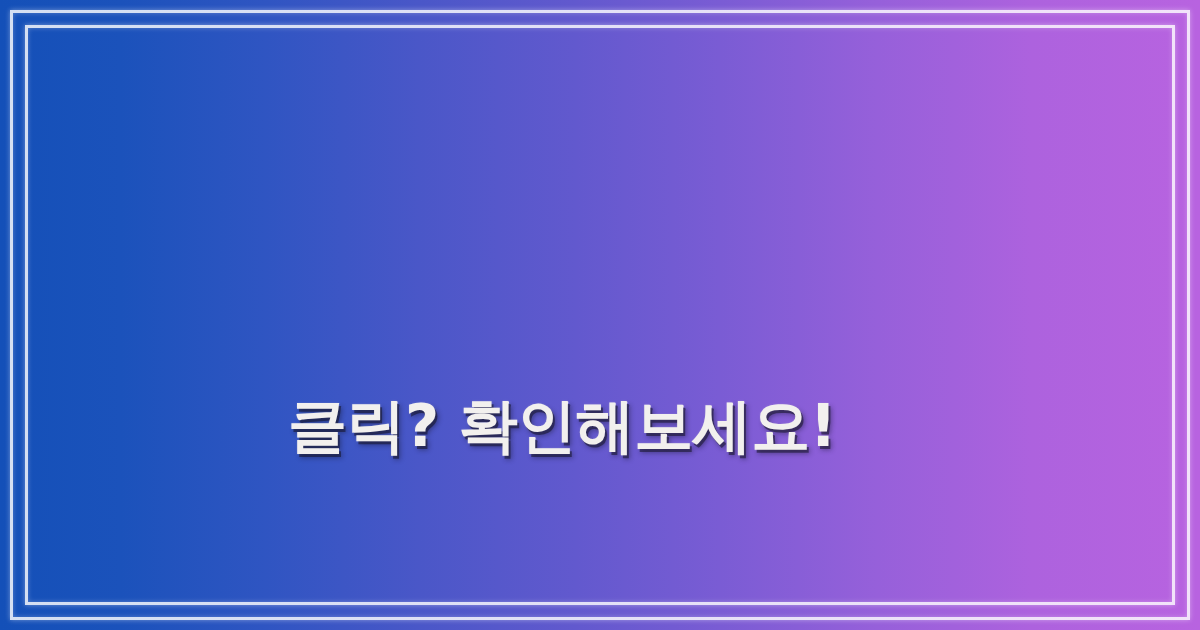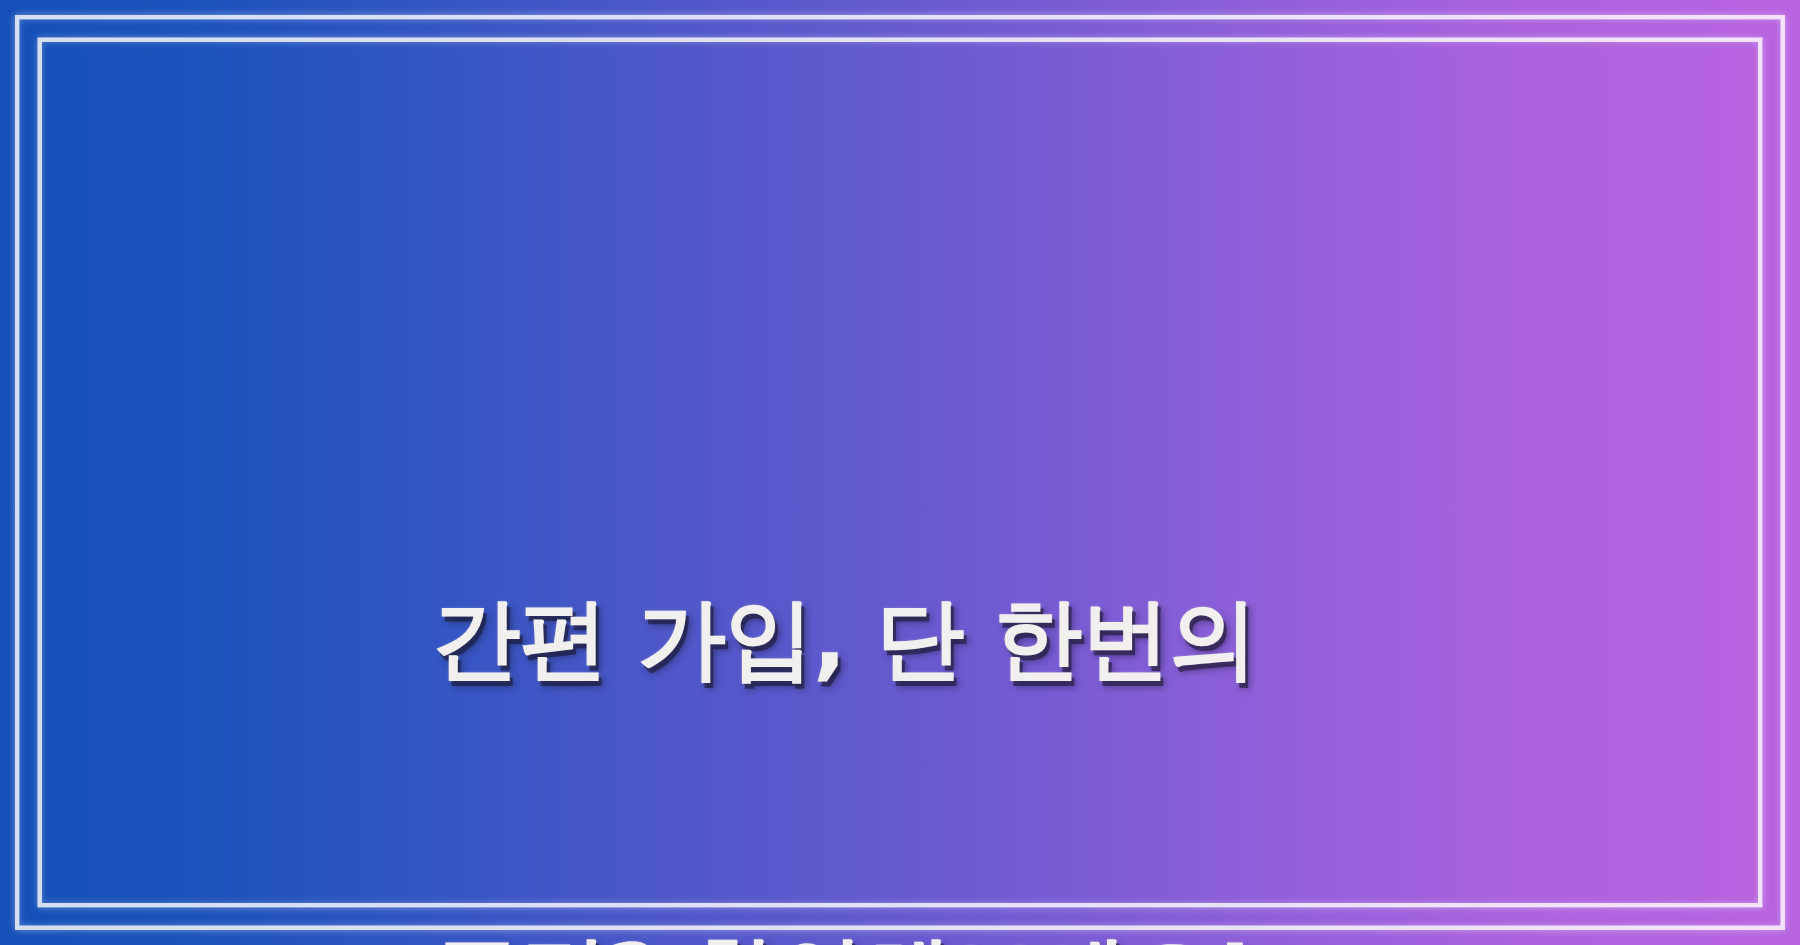--- a/index.html
+++ b/index.html
@@ -91,17 +91,16 @@
 </head>
 <body>
 
 <div id="banner">
 
   <div class="frame frame-outer"></div>
 
   <div class="frame frame-inner"></div>
 
   <h1 class="headline">
-    <span class="line">간편 가입, 단 한번의</span>
     <span class="line">클릭? 확인해보세요!</span>
   </h1>
 
 </div>
 
 </body></html>

